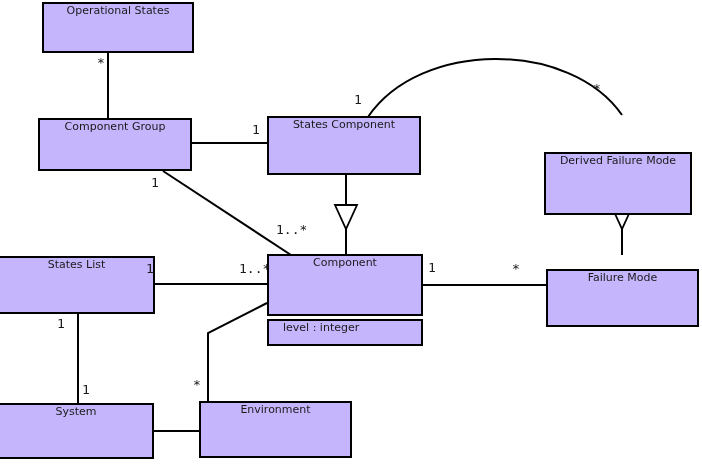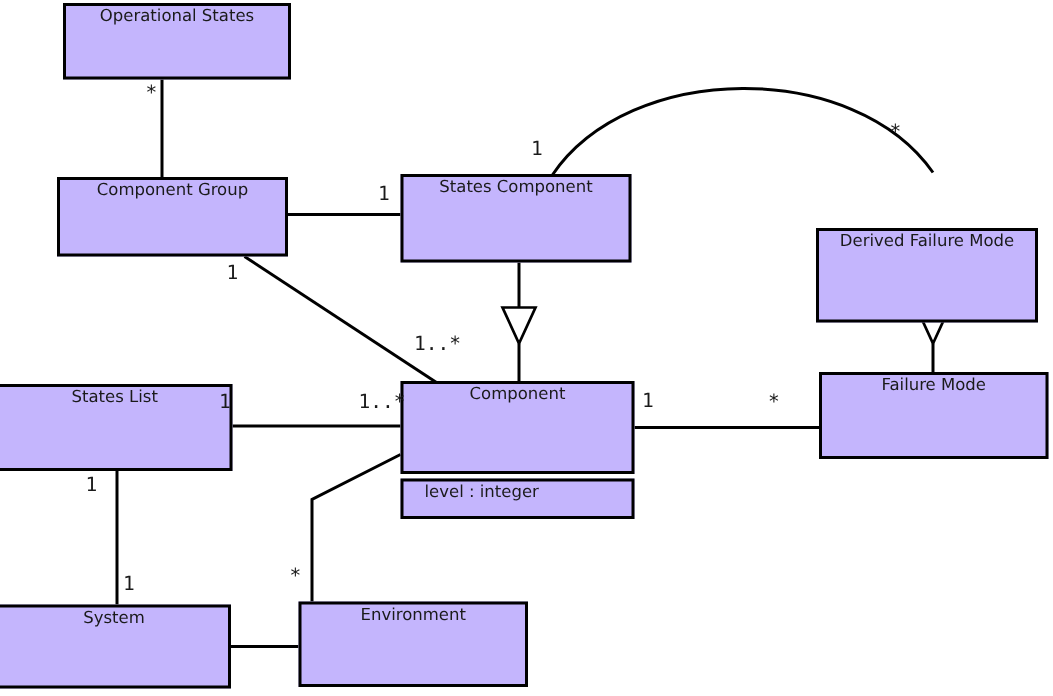--- a/index.html
+++ b/index.html
@@ -98,21 +98,21 @@
     <span>States List</span>
   </div>
 
   <div class="uml-box" style="left:267px; top:254px; width:156px; height:62px;">
     <span>Component</span>
   </div>
   <div class="uml-box uml-attr" style="left:267px; top:319px; width:156px; height:27px;">
     <span>level : integer</span>
   </div>
 
-  <div class="uml-box" style="left:546px; top:248px; width:153px; height:58px;">
+  <div class="uml-box" style="left:546px; top:269px; width:153px; height:58px;">
     <span>Failure Mode</span>
   </div>
 
   <div class="uml-box" style="left:-2px; top:403px; width:156px; height:56px;">
     <span>System</span>
   </div>
 
   <div class="uml-box" style="left:199px; top:401px; width:153px; height:57px;">
     <span>Environment</span>
   </div>

